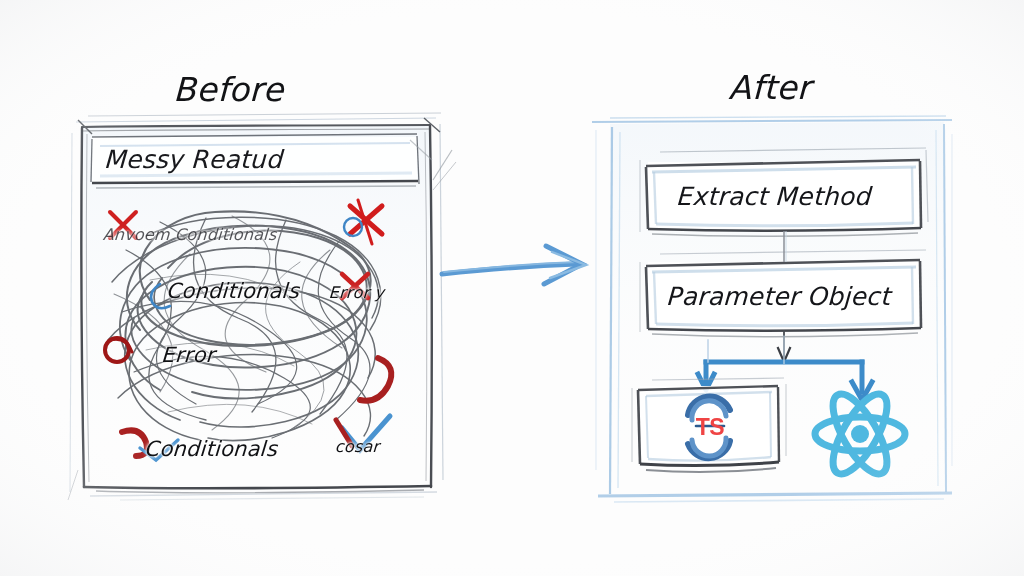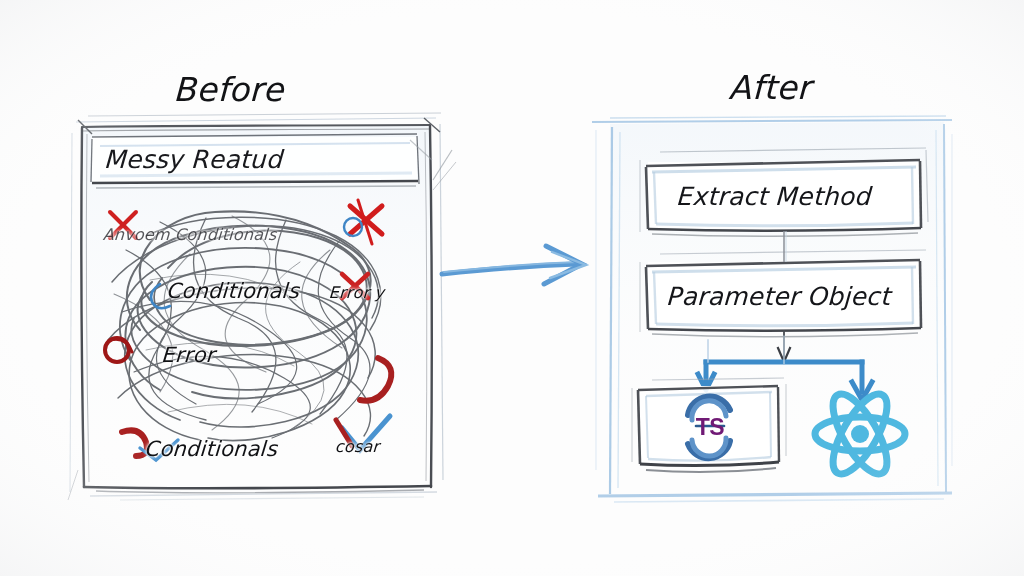--- a/index.html
+++ b/index.html
@@ -308,16 +308,16 @@
 
   <div class="hand-text scribble-label small" style="left:336px; top:437px;">cosar</div>
 
   <div class="hand-text panel-title" style="left:731px; top:68px;">After</div>
 
   <div class="hand-text box-text" style="left:678px; top:182px;">Extract Method</div>
 
   <div class="hand-text box-text" style="left:668px; top:282px;">Parameter Object</div>
 
   <div class="ts-badge" style="left:694px; top:415px; width:32px; height:24px;">
-    <span style="font-family:'Liberation Sans', sans-serif; font-weight:700; font-size:23px; color:#701a75; letter-spacing:-0.5px;">TS</span>
+    <span style="font-family:'Liberation Sans', sans-serif; font-weight:700; font-size:23px; color:#ef4444; letter-spacing:-0.5px;">TS</span>
   </div>
 
 </div>
 
 </body></html>

